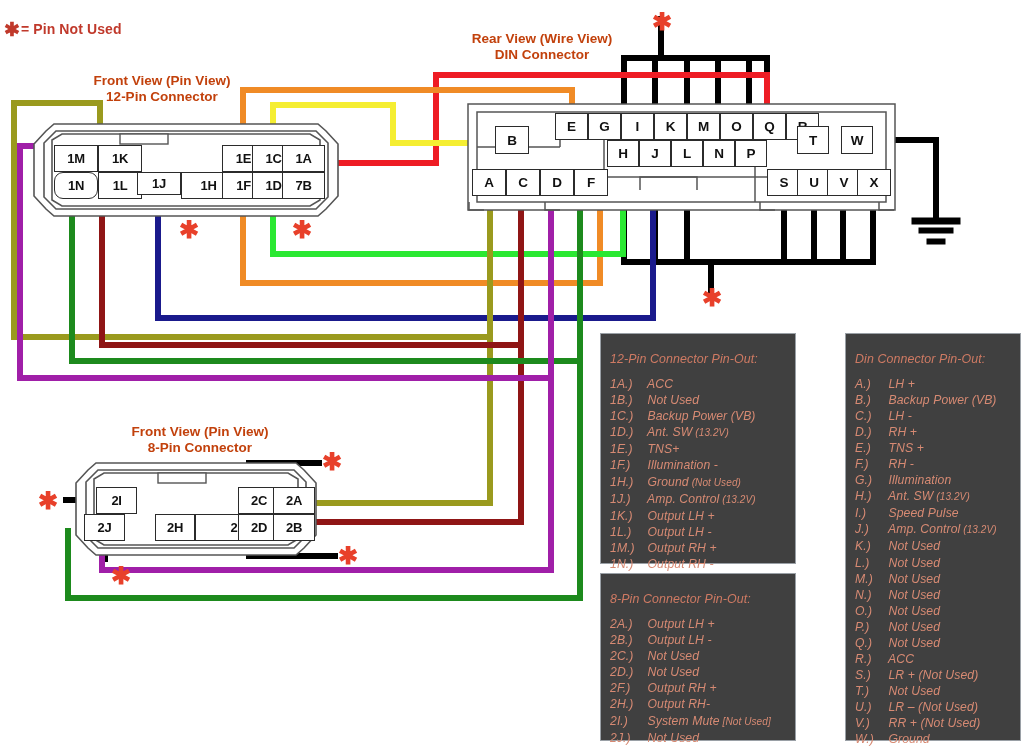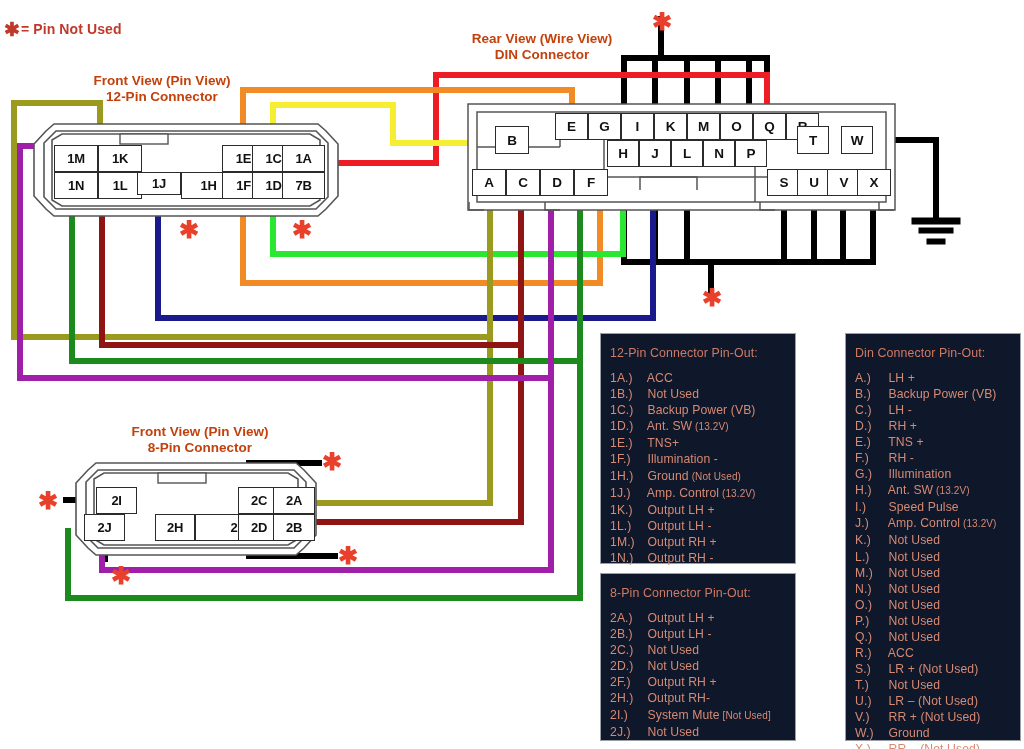--- a/index.html
+++ b/index.html
@@ -75,23 +75,24 @@
     font-weight: bold;
     line-height: 1;
     font-family: "Liberation Sans", sans-serif;
     user-select: none;
   }
 
   
   .panel {
     position: absolute;
     border: 1.4px solid #9aa0a6;
-    background: #0f172a;
-    padding: 12px 8px 7px 9px;
+    background: #404040;
+    padding: 18px 8px 7px 9px;
     color: #d98a76;
+    font-style: italic;
   }
   .panel .panel-head {
     font-size: 12.4px;
     color: #cf7a63;
     margin-bottom: 10px;
     white-space: nowrap;
     letter-spacing: .1px;
   }
   .panel ul { list-style: none; margin: 0; padding: 0; }
   .panel li {
@@ -242,21 +243,21 @@
       <rect x="927" y="239" width="18" height="5"></rect>
     </g>
   </svg>
 
   <div class="pin" style="left:54px;  top:145px; width:44px; height:27px;">
       <span>1M</span>
     </div>
   <div class="pin" style="left:98px;  top:145px; width:44px; height:27px;">
       <span>1K</span>
     </div>
-  <div class="pin" style="left:54px;  top:172px; width:44px; height:27px;">
+  <div class="pin" style="left:54px;  top:172px; width:44px; height:27px;border-radius:9px;">
       <span>1N</span>
     </div>
   <div class="pin" style="left:98px;  top:172px; width:44px; height:27px;">
       <span>1L</span>
     </div>
 
   <div class="pin" style="left:137px; top:172px; width:44px; height:23px;">
       <span>1J</span>
     </div>
   <div class="pin" style="left:181px; top:172px; width:44px; height:27px;padding-left:11px;">

